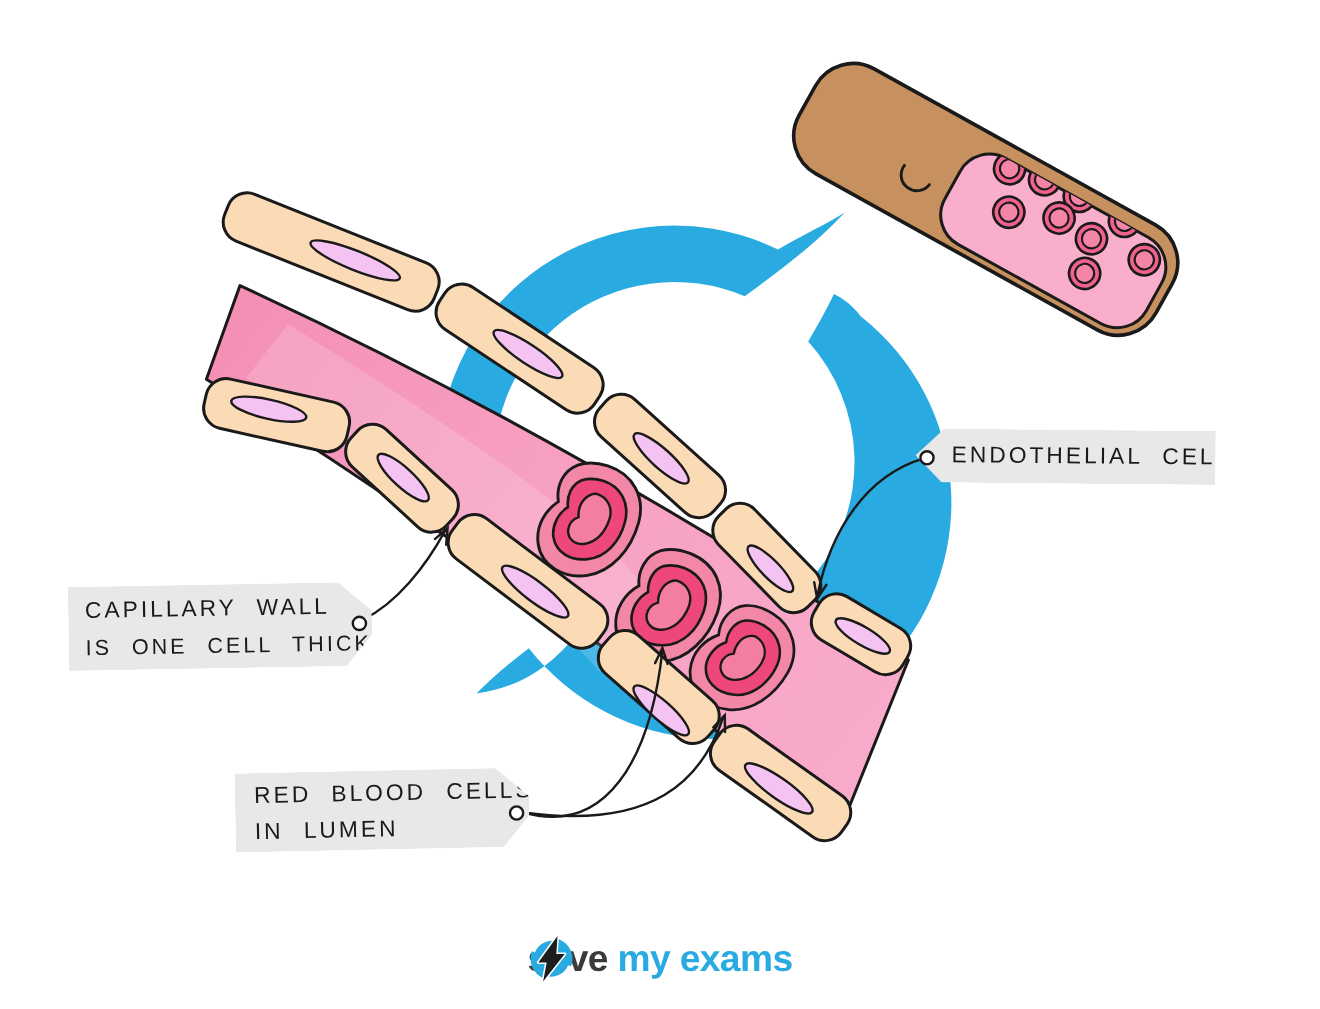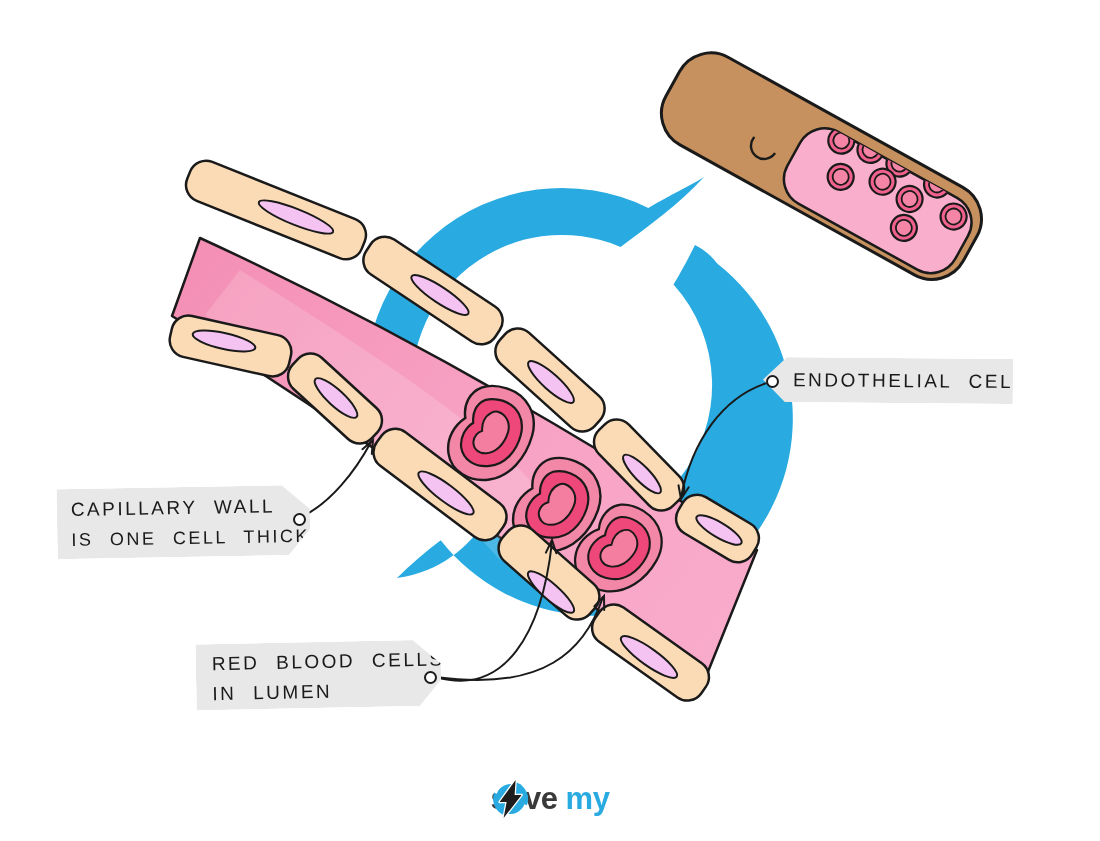--- a/index.html
+++ b/index.html
@@ -203,15 +203,16 @@
 <div class="logo">
   <svg width="40" height="40" viewBox="-20 -20 40 40">
     <circle r="17.5" fill="var(--c-accent_blue)"></circle>
     <path d="M -15.5,-6 A 17,17 0 0 1 5,-16" stroke="#ffffff" stroke-width="3.5" fill="none"></path>
     <path d="M 15.5,6 A 17,17 0 0 1 -5,16" stroke="#ffffff" stroke-width="3.5" fill="none"></path>
     <polygon points="5,-19 -11,3 -4,3 -7,19 11,-4 4,-4" fill="#1d1d1d" stroke="#ffffff" stroke-width="2.5" stroke-linejoin="round"></polygon>
     <polygon points="5,-19 -11,3 -4,3 -7,19 11,-4 4,-4" fill="#1d1d1d"></polygon>
   </svg>
   <span class="logo-text logo-save">save</span>
       <span class="logo-text logo-my">my</span>
+      <span class="logo-text logo-exams">exams</span>
 </div>
 
 </div>
 
 </body></html>

